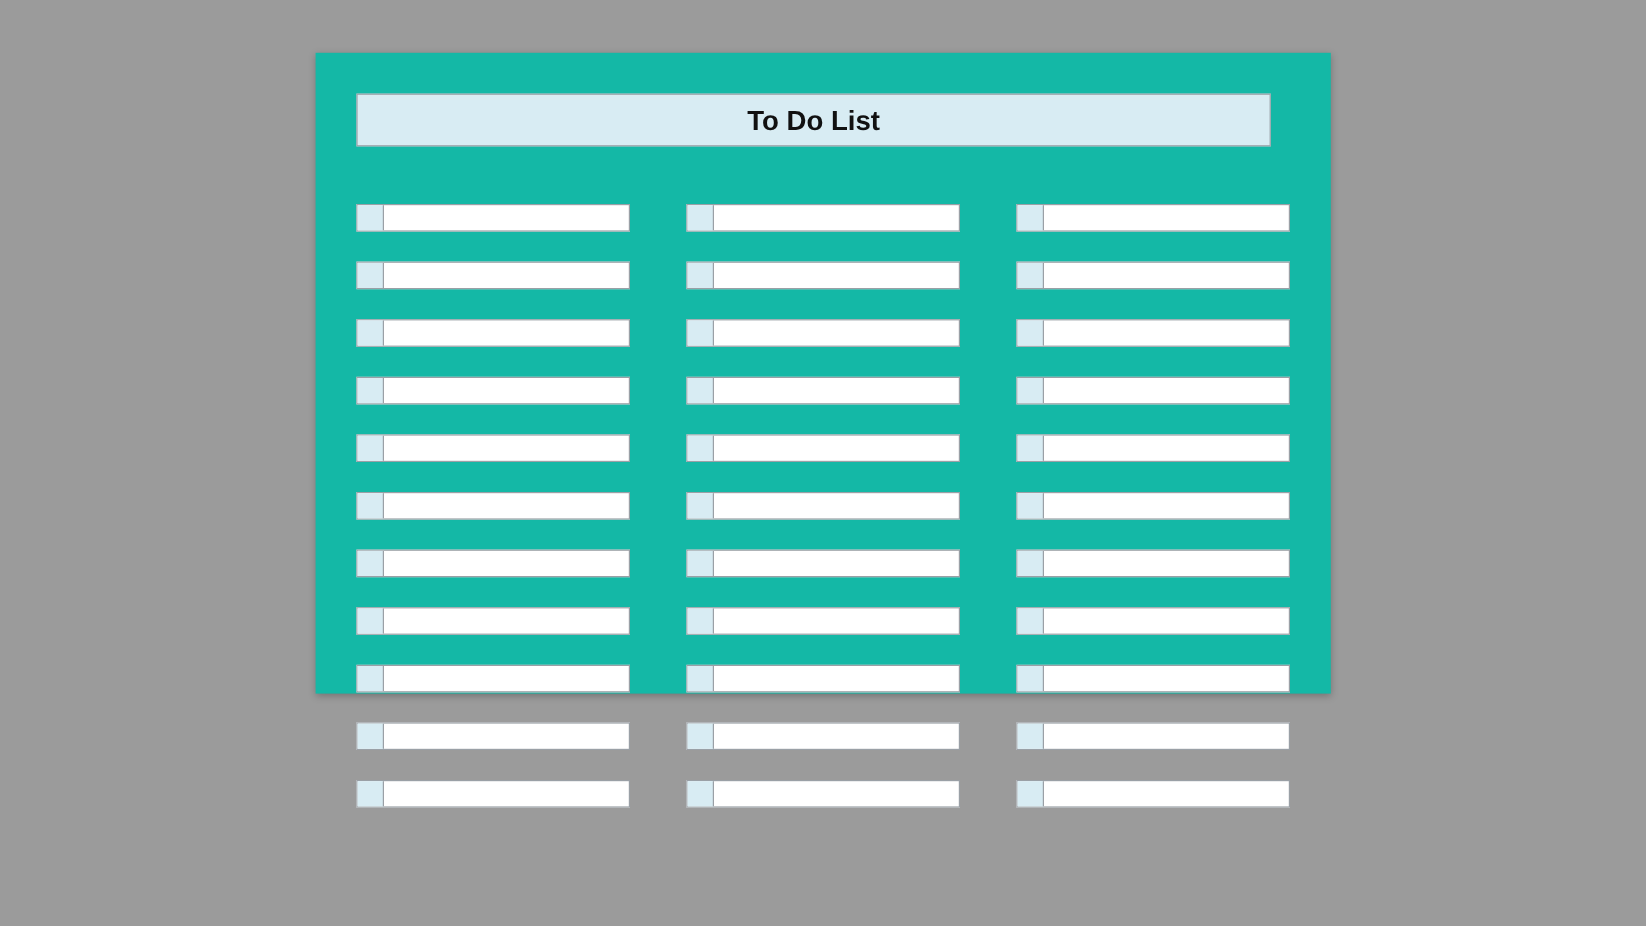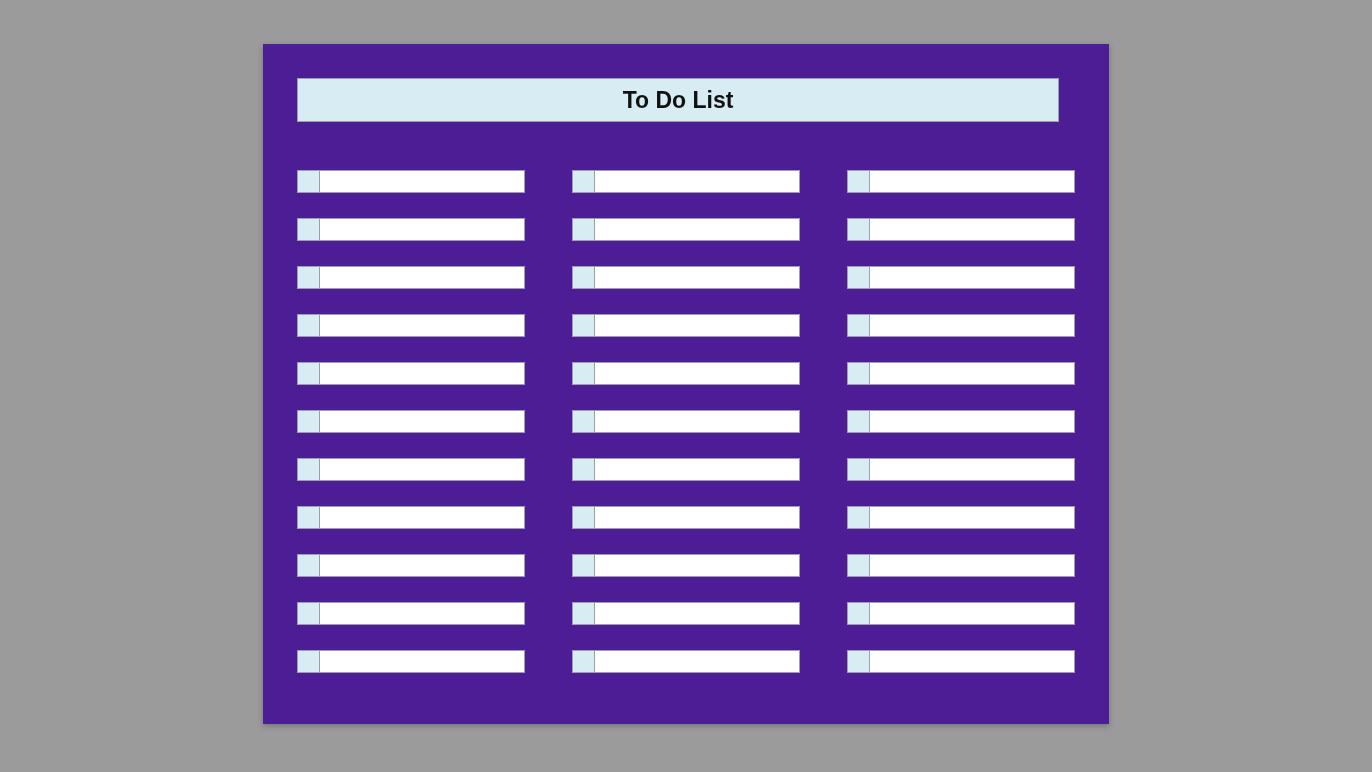--- a/index.html
+++ b/index.html
@@ -9,22 +9,22 @@
     height: 772px;
     background: #9b9b9b;
     font-family: "Segoe UI", Arial, sans-serif;
     overflow: hidden;
   }
   .page {
     position: absolute;
     left: 263px;
     top: 44px;
     width: 846px;
-    height: 680px;
-    background: #4c1d95;
+    height: 534px;
+    background: #14b8a6;
     box-shadow: 0 2px 6px rgba(0,0,0,0.25);
     padding: 34px 50px 0 34px;
     box-sizing: border-box;
   }
   .title-bar {
     width: 100%;
     height: 44px;
     background: #d8ecf3;
     border: 1px solid #9aa0a6;
     box-sizing: border-box;

